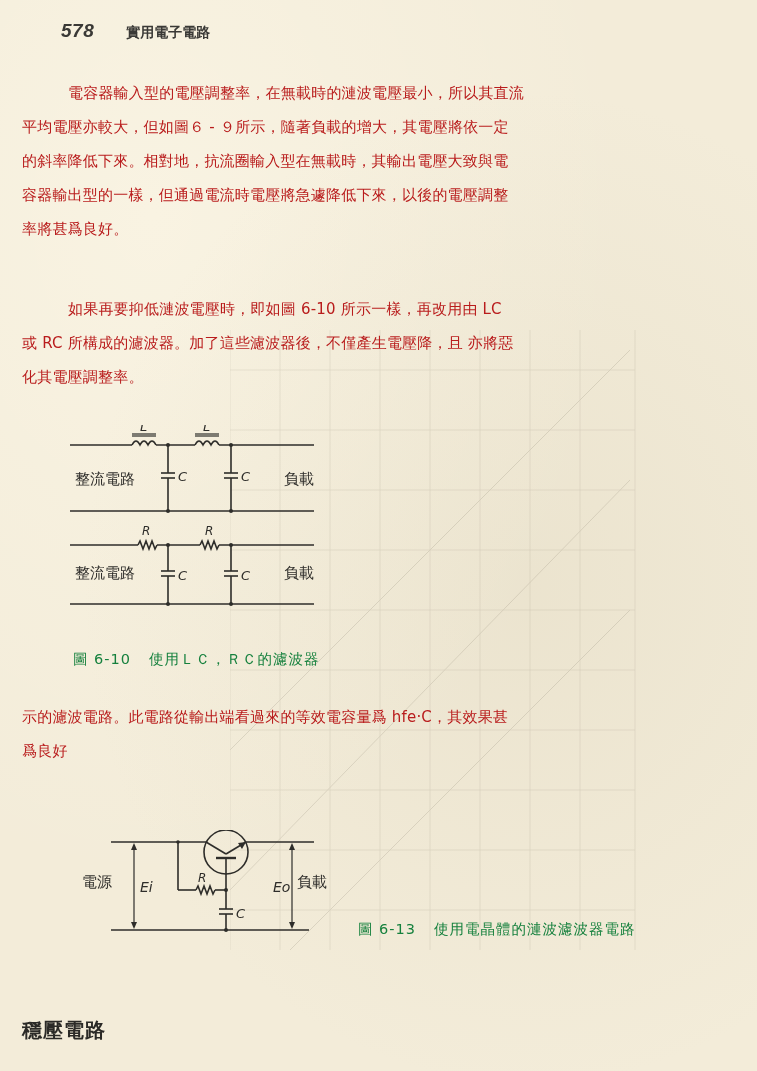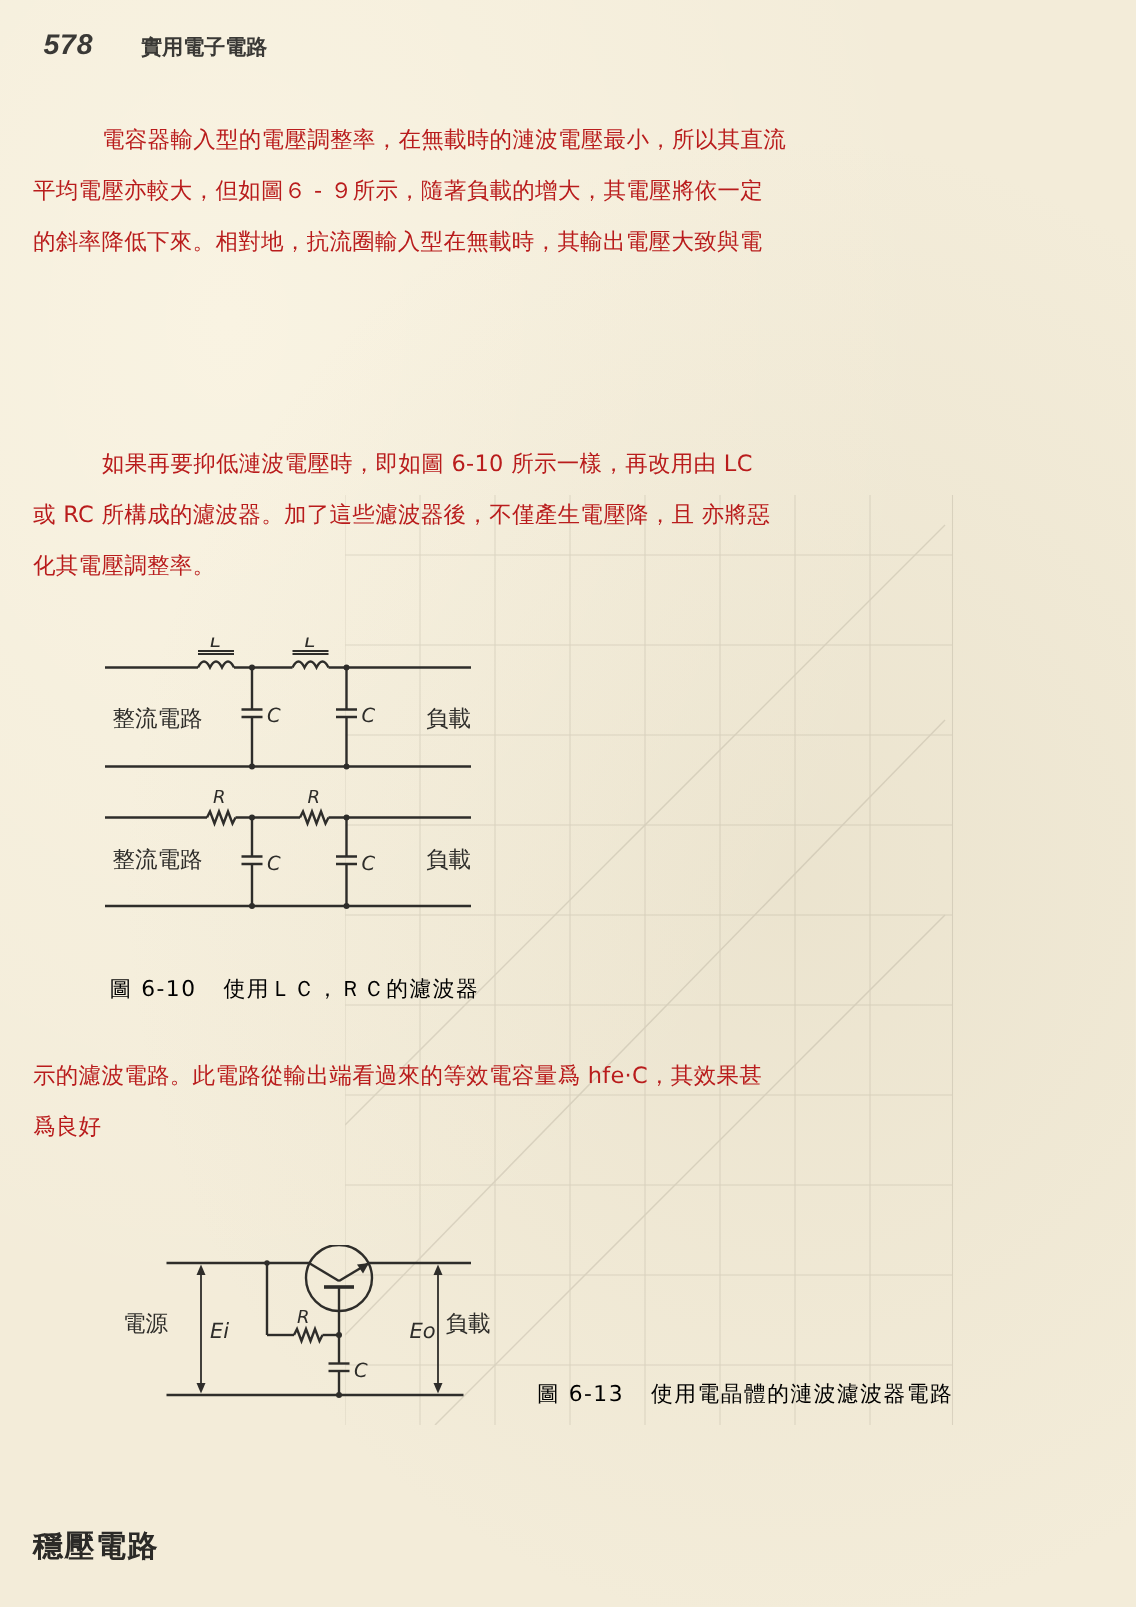--- a/index.html
+++ b/index.html
@@ -35,20 +35,21 @@
       display: flex;
       align-items: baseline;
     }
     .page-num {
       font-family: "Liberation Sans", sans-serif;
       font-weight: bold;
       font-style: italic;
       font-size: 19px;
       color: #3a3936;
       letter-spacing: 0.5px;
+      margin-left: 32px;
     }
     .running-title {
       margin-left: 32px;
       font-size: 14px;
       font-weight: bold;
       color: #3a3936;
     }
     .para {
       position: absolute;
       left: 22px;
@@ -73,21 +74,21 @@
     }
     .fig svg text {
       font-family: "DejaVu Sans", sans-serif;
     }
     .fig1 { left: 60px; top: 425px; width: 280px; height: 200px; }
     .fig2 { left: 76px; top: 830px; width: 260px; height: 110px; }
 
     .caption {
       position: absolute;
       font-size: 14.5px;
-      color: #000000;
+      color: #15803d;
       letter-spacing: 1px;
     }
     .cap1 { left: 73px; top: 650px; }
     .cap2 { left: 358px; top: 920px; }
     .cap-num { margin-right: 18px; }
 
     .section-title {
       position: absolute;
       left: 22px;
       top: 1017px;
@@ -129,20 +130,22 @@
 
 <div class="header">
   <span class="page-num">578</span>
   <span class="running-title">實用電子電路</span>
 </div>
 
 <div class="para p1">
   <span class="line"><span class="indent"></span><span>電容器輸入型的電壓調整率，在無載時的漣波電壓最小，所以其直流</span></span>
   <span class="line">平均電壓亦較大，但如圖６ - ９所示，隨著負載的增大，其電壓將依一定</span>
   <span class="line">的斜率降低下來。相對地，抗流圈輸入型在無載時，其輸出電壓大致與電</span>
+  <span class="line">容器輸出型的一樣，但通過電流時電壓將急遽降低下來，以後的電壓調整</span>
+  <span class="line">率將甚爲良好。</span>
 </div>
 
 <div class="para p2">
   <span class="line"><span class="indent"></span><span>如果再要抑低漣波電壓時，即如圖 6-10 所示一樣，再改用由 LC</span></span>
   <span class="line">或 RC  所構成的濾波器。加了這些濾波器後，不僅產生電壓降，且 亦將惡</span>
   <span class="line">化其電壓調整率。</span>
 </div>
 
 <div class="fig fig1">
   <svg width="280" height="200" viewBox="0 0 280 200">

